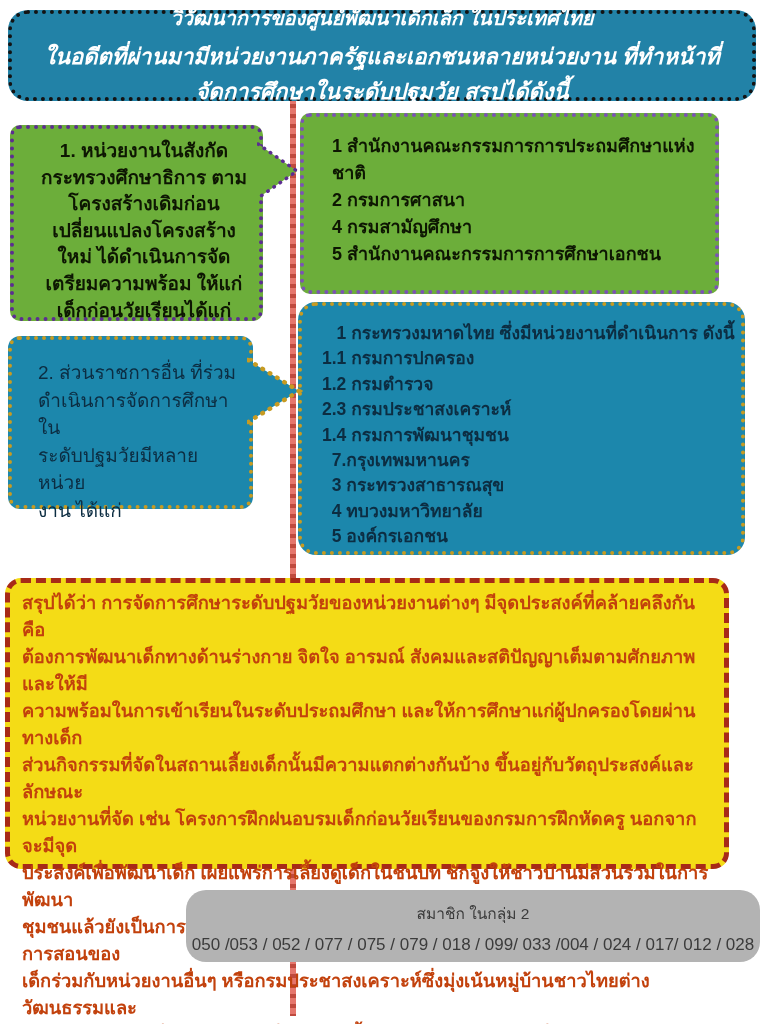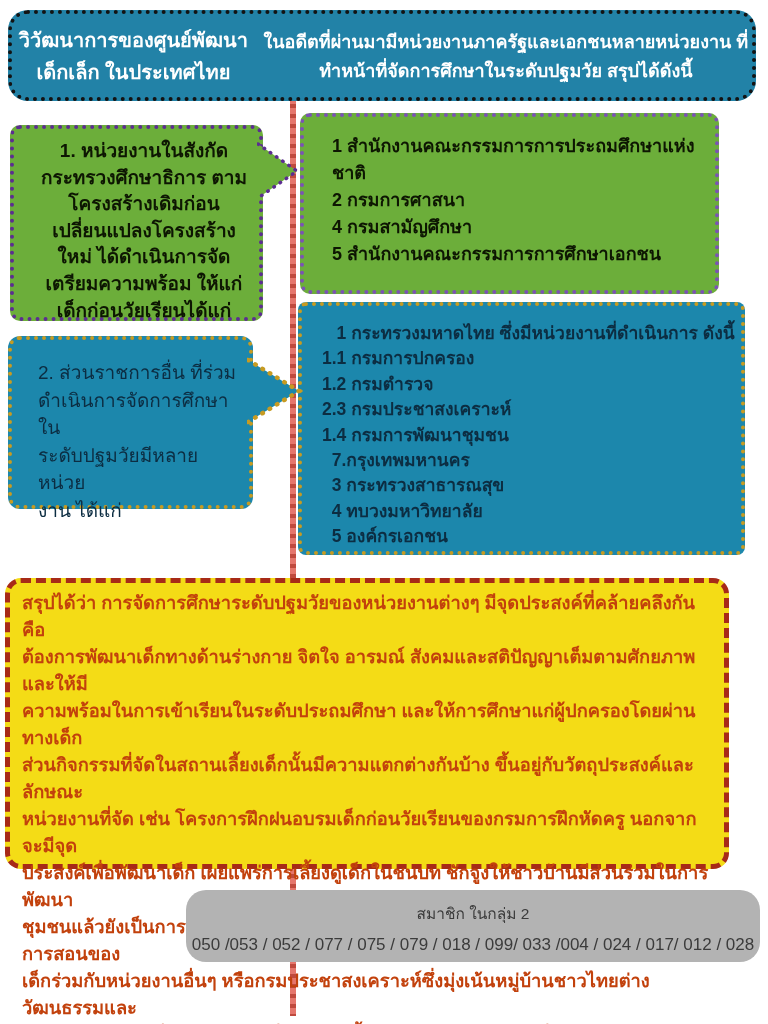--- a/index.html
+++ b/index.html
@@ -6,45 +6,45 @@
   .canvas{position:relative;width:768px;height:1024px;background:#ffffff;overflow:hidden;
           font-family:"Liberation Sans","DejaVu Sans",sans-serif;}
 
   
   .red-line{position:absolute;left:290px;top:98px;width:6px;height:918px;z-index:0;
     background:repeating-linear-gradient(180deg,#e5766c 0px,#e5766c 6px,#bf4a3e 6px,#bf4a3e 10px);}
 
   
   .title-box{position:absolute;left:8px;top:10px;width:748px;height:91px;box-sizing:border-box;
     background:#2282A7;border:4px dotted #131313;border-radius:20px;z-index:1;
-    display:flex;align-items:center;justify-content:center;gap:5px;
-    color:#ffffff;text-align:center;}
+    display:flex;flex-direction:column;align-items:center;justify-content:center;gap:5px;
+    color:#ffffff;text-align:center;font-style:italic;}
   .title-box .t1{font-size:20px;font-weight:bold;}
-  .title-box .t2{font-size:18px;font-weight:bold;}
+  .title-box .t2{font-size:22px;font-weight:bold;}
 
   
   .green-left{position:absolute;left:10px;top:125px;width:253px;height:196px;box-sizing:border-box;
     background:#6CAE3A;border:4px dotted #5C2D91;border-radius:10px;z-index:1;
     color:#0d1602;font-size:19px;font-weight:bold;line-height:1.4;text-align:center;
     white-space:pre-line;padding-top:9px;padding-left:15px;}
   
   .green-right{position:absolute;left:300px;top:113px;width:419px;height:181px;box-sizing:border-box;
     background:#6CAE3A;border:4px dotted #7B52B5;border-radius:10px;z-index:1;
     color:#0d1602;font-size:18px;font-weight:bold;line-height:1.5;
     padding:16px 6px 0 28px;}
   .green-right .li{white-space:pre-wrap;}
 
   
   .blue-left{position:absolute;left:8px;top:336px;width:245px;height:173px;box-sizing:border-box;
     background:#1C87AC;border:4px dotted #C79B22;border-radius:12px;z-index:1;
     color:#0c2d42;font-size:19px;font-weight:normal;line-height:1.45;
     white-space:pre-line;padding:19px 8px 0 26px;}
   
   .blue-right{position:absolute;left:298px;top:302px;width:447px;height:253px;box-sizing:border-box;
-    background:#1C87AC;border:4px dotted #C79B22;border-radius:8px;z-index:1;
+    background:#1C87AC;border:4px dotted #C79B22;border-radius:18px;z-index:1;
     color:#0c2d42;font-size:17.5px;font-weight:bold;line-height:1.45;
     padding:15px 6px 0 20px;}
   .blue-right .li{white-space:pre-wrap;}
 
   
   .pointer{position:absolute;z-index:2;}
   .pointer-green{left:257px;top:140px;}
   .pointer-blue{left:247px;top:355px;}
 
   

